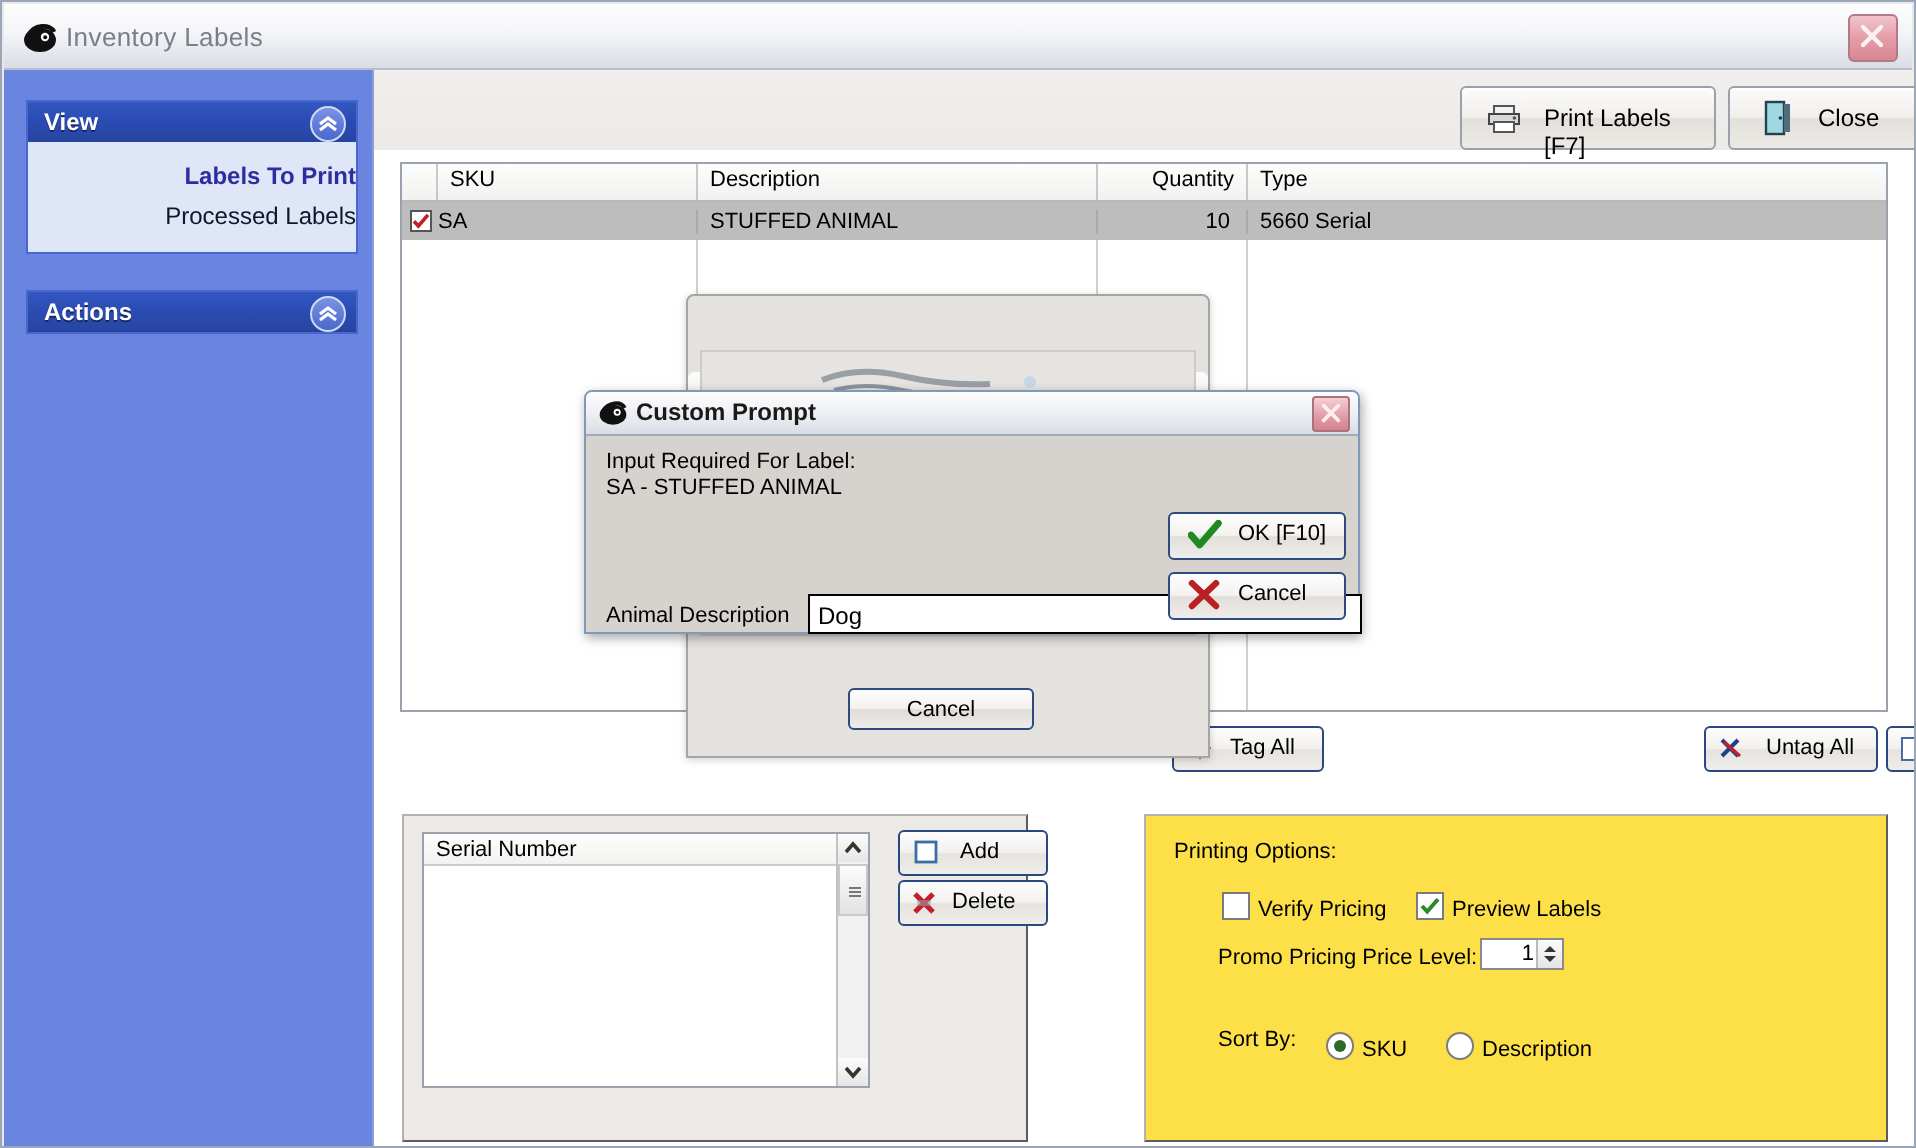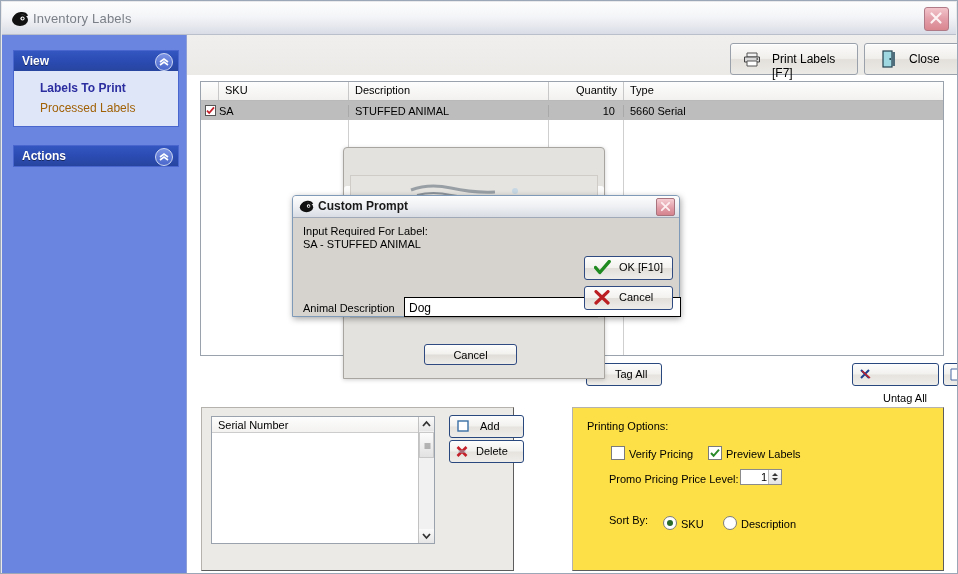--- a/index.html
+++ b/index.html
@@ -46,20 +46,21 @@
   }
   .title-close svg { position:absolute; left:4px; top:3px; }
 
   
   .sidebar {
     position: absolute; left: 1px; top: 34px;
     width: 185px; height: 539px;
     background: #6a85df;
     border-right: 1px solid #8e9fd8;
     box-sizing: border-box;
+    text-align: right;
   }
   .panel {
     position: absolute; left: 11px;
     width: 164px;
     border: 1px solid #4866cd;
   }
   .panel-head {
     height: 20px;
     background: linear-gradient(to bottom, #3356c0 0%, #2b4bb3 50%, #27459f 100%);
     position: relative;
@@ -76,21 +77,21 @@
     border: 1px solid #cfd9f4;
     cursor: pointer;
   }
   .panel-chev svg { position:absolute; left:3px; top:4px; }
   .panel-body {
     background: #dfe6f8;
     padding: 7px 0 8px 0;
   }
   .panel-item {
     padding: 2px 0 2px 26px;
-    color: #a16207;
+    color: #0f172a;
     font-size: 12px;
     cursor: pointer;
     line-height: 16px;
     white-space: nowrap;
   }
   .panel-item.active { color: #2c2ea0; font-weight: bold; }
   .panel-item.act { padding-left: 21px; color:#3f52a8; }
 
   
   .main {
@@ -421,21 +422,21 @@
         </span>
         <span class="lbl" style="left:28px;">Tag All</span>
       </div>
       <div class="strip-btn" style="left:665px; top:328px; width:85px;">
         <span style="position:absolute;left:6px;top:4px;">
           <svg width="13" height="13" viewBox="0 0 13 13">
             <path d="M2 2 L10 10 M10 2 L2 10" stroke="#1f3f8f" stroke-width="2"></path>
             <path d="M3 3 L11 10" stroke="#c4202a" stroke-width="1.6"></path>
           </svg>
         </span>
-        <span class="lbl" style="left:30px;margin-top:24px;">Untag All</span>
+        <span class="lbl" style="left:30px;">Untag All</span>
       </div>
       <div class="strip-btn" style="left:756px; top:328px; width:60px;">
         <span style="position:absolute;left:6px;top:4px;">
           <svg width="11" height="13" viewBox="0 0 11 13">
             <path d="M1 1 h6 l3 3 v8 h-9 z" fill="#fff" stroke="#4a6aa5" stroke-width="1"></path>
           </svg>
         </span>
 
       </div>
 

